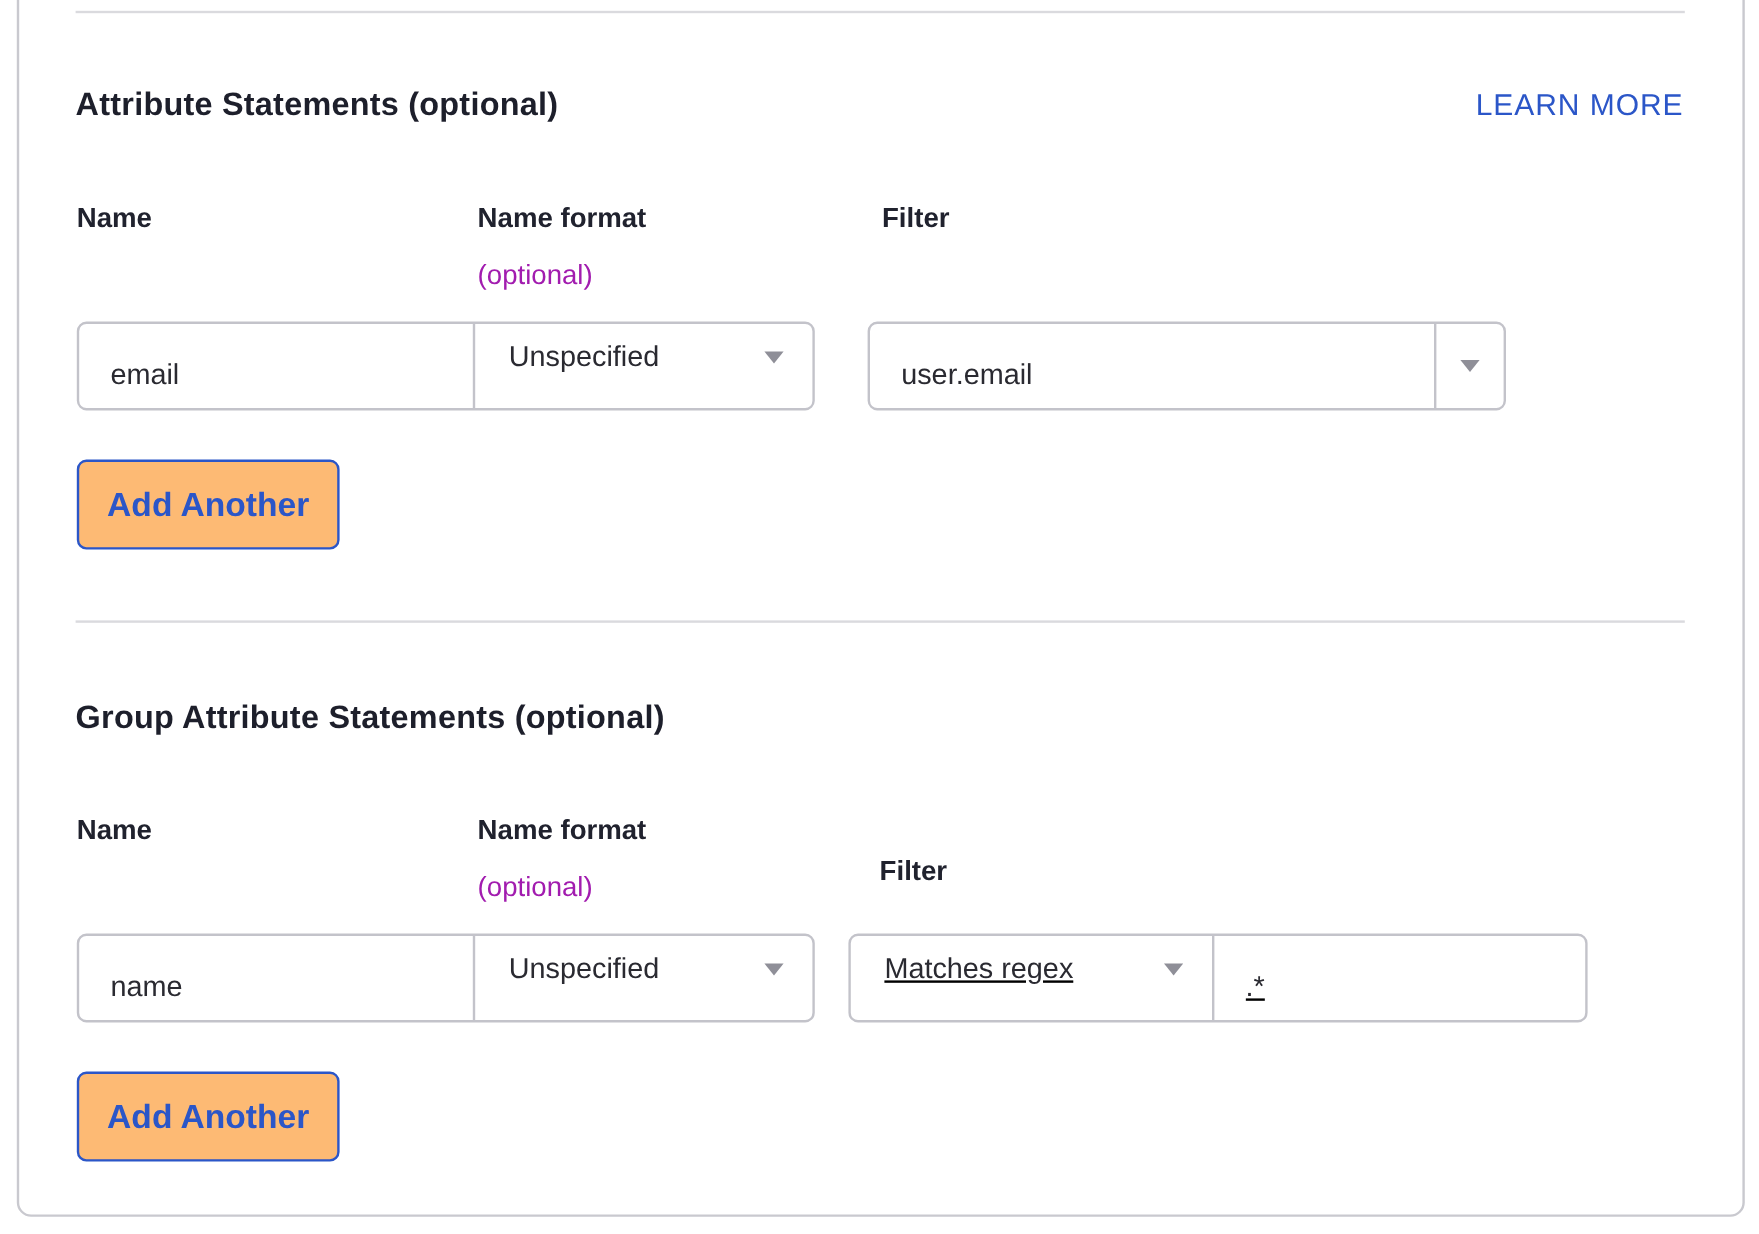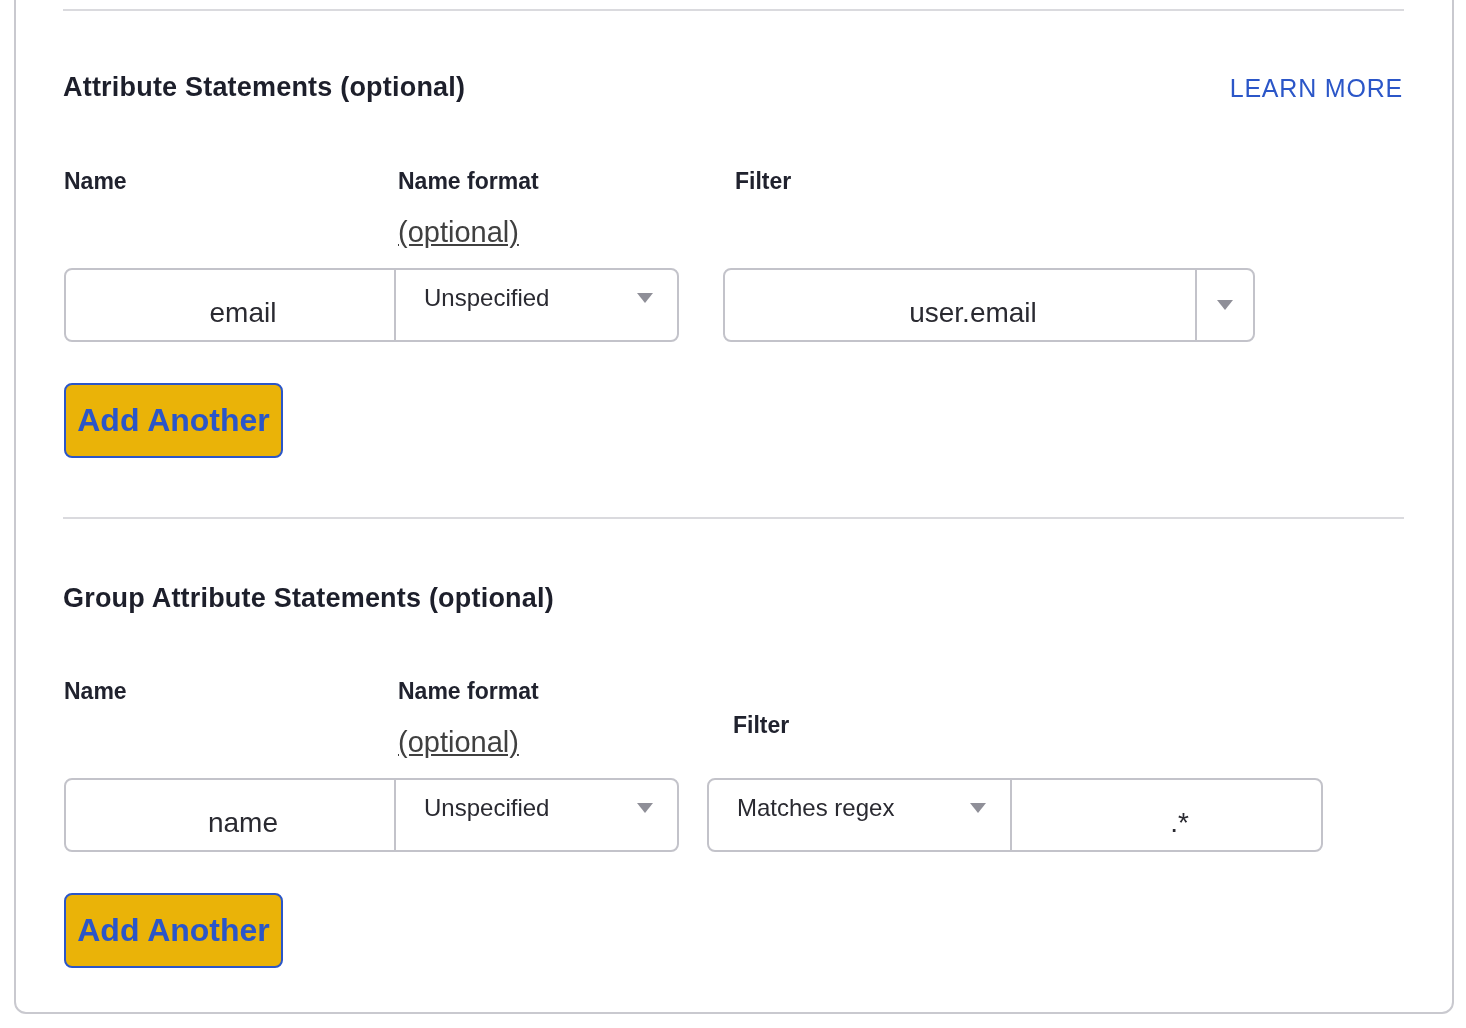--- a/index.html
+++ b/index.html
@@ -24,71 +24,70 @@
   .heading1 { top:72px; }
   .heading2 { top:583px; }
   .learn-more {
     position:absolute; top:74px; right:63px; color:#2b56c8; font-size:25px;
     letter-spacing:0.8px; text-decoration:none; cursor:pointer;
   }
   .col-label {
     position:absolute; color:#20222e; font-size:23px; font-weight:bold;
   }
   .col-sub {
-    position:absolute; color:#404040; font-size:29px; font-weight:normal;text-decoration:underline;
+    position:absolute; color:#a21caf; font-size:23px; font-weight:normal;
   }
   .field-group {
     position:absolute; height:74px; display:flex; align-items:stretch;
     border:2px solid #c3c3ca; border-radius:8px; background:#ffffff; overflow:hidden;
   }
   .vdiv { width:2px; background:#c3c3ca; flex:0 0 auto; }
   .txt {
     border:none; outline:none; background:transparent; color:#2a2a31;
-    font-family:"Liberation Sans", sans-serif; font-size:28px; padding:16px 0 0 26px;
+    font-family:"Liberation Sans", sans-serif; font-size:24px; padding:16px 0 0 26px;
     min-width:0;
-    text-align:center;
   }
   .dropdown {
     display:flex; align-items:center; justify-content:space-between;
     padding:0 24px 14px 28px; cursor:pointer; color:#2a2a31; font-size:24px;
   }
   .caret {
     width:0; height:0; flex:0 0 auto;
     border-left:8px solid transparent; border-right:8px solid transparent;
     border-top:10px solid #8f8f98;
   }
   .arrow-seg {
     display:flex; align-items:center; justify-content:center; cursor:pointer;
   }
   .add-btn {
     position:absolute; left:64px; width:219px; height:75px;
     display:flex; align-items:center; justify-content:center;
-    background:#eab308; border:2px solid #2b56c8; border-radius:8px;
-    color:#2b56c8; font-size:32px; font-weight:bold; cursor:pointer;
+    background:#fdba74; border:2px solid #2b56c8; border-radius:8px;
+    color:#2b56c8; font-size:28px; font-weight:bold; cursor:pointer;
     font-family:"Liberation Sans", sans-serif;
   }
   
   .s1-lbl-name   { left:64px;  top:168px; }
   .s1-lbl-format { left:398px; top:168px; }
   .s1-sub        { left:398px; top:216px; }
   .s1-lbl-value  { left:735px; top:168px; }
   .s1-group-nameformat { left:64px;  top:268px; width:615px; }
   .s1-group-value      { left:723px; top:268px; width:532px; }
   .s1-name-input  { width:328px; }
   .s1-format-drop { flex:1; }
   .s1-value-input { flex:1; }
   .s1-arrow-seg   { width:56px; }
   .s1-add { top:383px; }
   
   .s2-lbl-name   { left:64px;  top:678px; }
   .s2-lbl-format { left:398px; top:678px; }
   .s2-sub        { left:398px; top:726px; }
   .s2-lbl-filter { left:733px; top:712px; }
   .s2-group-nameformat { left:64px;  top:778px; width:615px; }
-  .s2-group-filter     { left:707px; top:778px; width:616px; }
+  .s2-group-filter     { left:707px; top:778px; width:616px;text-decoration:underline; }
   .s2-name-input  { width:328px; }
   .s2-format-drop { flex:1; }
   .s2-filter-drop { width:301px; }
   .s2-regex-input { flex:1; }
   .s2-add { top:893px; }
 </style>
 </head>
 <body>
 
 <div class="page">

